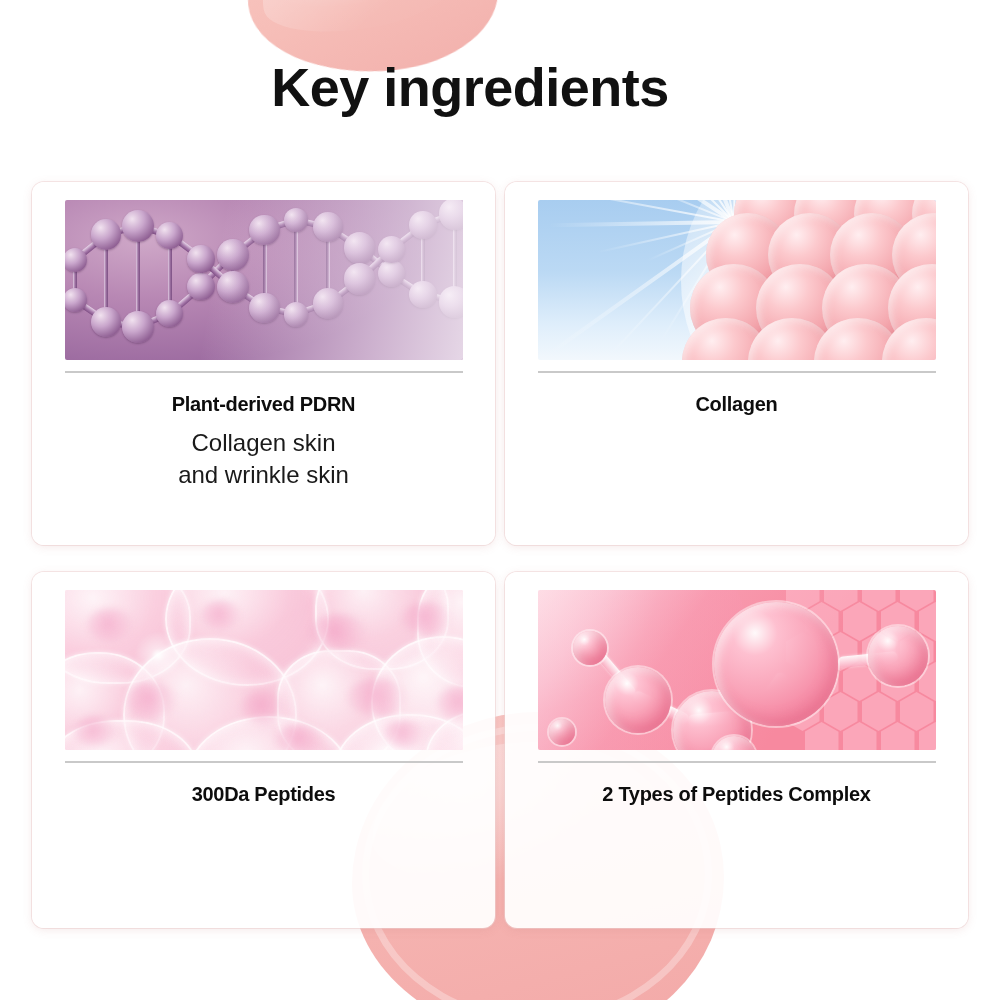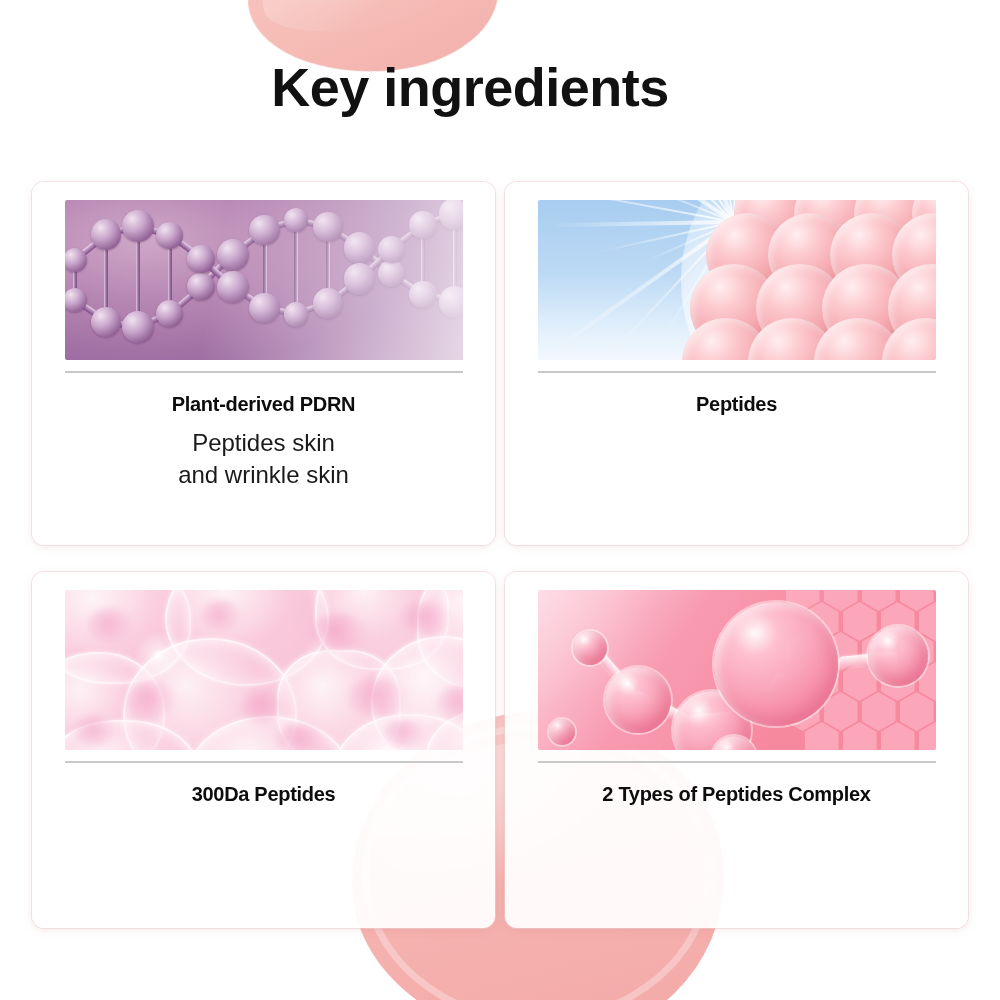--- a/index.html
+++ b/index.html
@@ -361,21 +361,21 @@
           <div class="helix-node" style="left: 344.503px; top: 80.5524px; width: 27.6603px; height: 27.6603px;"></div>
           <div class="helix-node" style="left: 344.503px; top: 11.454px; width: 27.6603px; height: 27.6603px;"></div>
           <div class="helix-node" style="left: 374.076px; top: 85.9647px; width: 31.8475px; height: 31.8475px;"></div>
           <div class="helix-node" style="left: 374.076px; top: -1.81214px; width: 31.8475px; height: 31.8475px;"></div>
           <div class="fade-r"></div>
         </div>
     </div>
     <div class="card-divider"></div>
     <div class="card-title">Plant-derived PDRN</div>
     <div class="card-desc">
-      <span>Peptides skin</span>
+      <span>Collagen skin</span>
       <span class="l2">and wrinkle skin</span>
     </div>
   </div>
 
   <div class="card">
     <div class="card-media">
       <div class="art-panthenol" id="art-panthenol">
           <div class="sunburst"></div>
           <div class="ray" style="left: 196px; top: 20px; width: 95px; height: 4px; transform: rotate(110deg);"></div>
           <div class="ray" style="left: 196px; top: 21px; width: 140px; height: 2px; transform: rotate(121.5deg);"></div>
@@ -406,21 +406,21 @@
           <div class="cell-ball" style="left: 218px; top: 64px; width: 88px; height: 88px;"></div>
           <div class="cell-ball" style="left: 284px; top: 64px; width: 88px; height: 88px;"></div>
           <div class="cell-ball" style="left: 350px; top: 64px; width: 88px; height: 88px;"></div>
           <div class="cell-ball" style="left: 144px; top: 118px; width: 88px; height: 88px;"></div>
           <div class="cell-ball" style="left: 210px; top: 118px; width: 88px; height: 88px;"></div>
           <div class="cell-ball" style="left: 276px; top: 118px; width: 88px; height: 88px;"></div>
           <div class="cell-ball" style="left: 344px; top: 118px; width: 88px; height: 88px;"></div>
         </div>
     </div>
     <div class="card-divider"></div>
-    <div class="card-title">Peptides</div>
+    <div class="card-title">Collagen</div>
   </div>
 
   <div class="card">
     <div class="card-media">
       <div class="art-collagen" id="art-collagen">
           <div class="coll-cell" style="left: -28px; top: -30px; width: 150px; height: 120px; border-radius: 46%;"></div>
           <div class="coll-cell" style="left: 100px; top: -38px; width: 160px; height: 130px; border-radius: 52%;"></div>
           <div class="coll-cell" style="left: 250px; top: -34px; width: 130px; height: 110px; border-radius: 44%;"></div>
           <div class="coll-cell" style="left: 352px; top: -26px; width: 120px; height: 120px; border-radius: 44%;"></div>
           <div class="coll-cell" style="left: -34px; top: 62px; width: 130px; height: 120px; border-radius: 48%;"></div>

